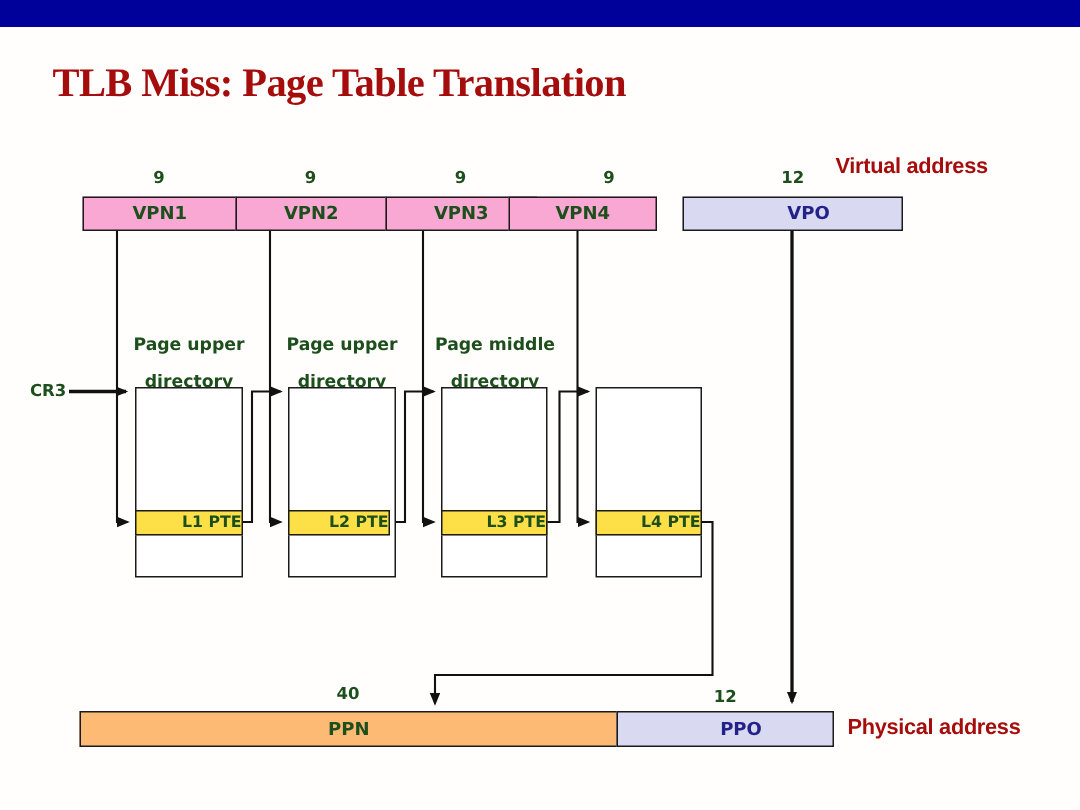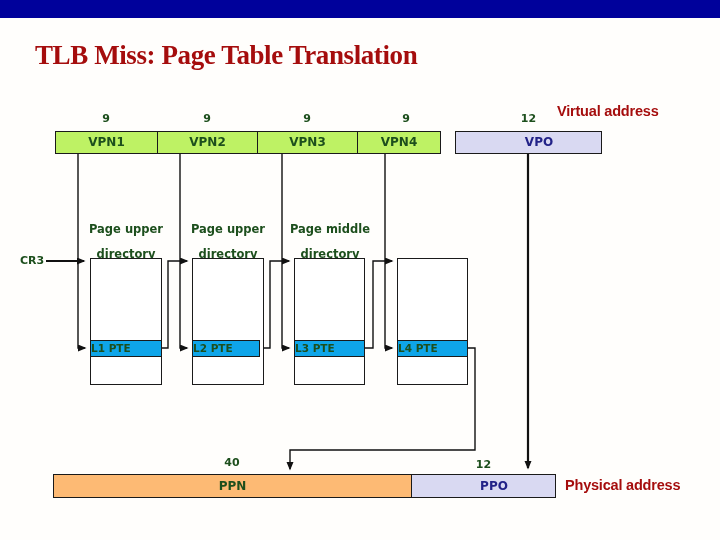--- a/index.html
+++ b/index.html
@@ -18,30 +18,30 @@
     font-family:"Liberation Sans",sans-serif;font-weight:700;font-size:14.5px;
     color:#a50d0d;letter-spacing:-0.2px;
   }
   .bits{
     font-weight:700;font-size:11px;color:#1d4f1d;text-align:center;height:14px;line-height:14px;
   }
   .va-box{
     top:131px;height:23px;box-sizing:border-box;border:1px solid #1a1a1a;
     text-align:center;line-height:21px;font-weight:700;font-size:12px;color:#1d4f1d;
   }
-  .pink{background:#bef264;}
+  .pink{background:#f9a8d4;}
   .lav{background:#d9d9f2;}
   .navytext{color:#222288;padding-left:21px;}
   .table-box{
     top:258px;height:127px;width:72px;box-sizing:border-box;
     border:1px solid #1a1a1a;background:#ffffff;
   }
   .entry-row{
     top:340px;height:17px;box-sizing:border-box;border:1px solid #1a1a1a;
-    background:#0ea5e9;text-align:left;line-height:15px;
+    background:#fde047;text-align:right;line-height:15px;
     font-weight:700;font-size:10.5px;color:#1d4f1d;
   }
   .tbl-caption{
     top:217px;width:100px;text-align:center;font-weight:700;font-size:11.5px;
     color:#1d4f1d;line-height:25px;
   }
   #cr3-label{left:20px;top:254px;font-weight:700;font-size:11px;color:#1d4f1d;}
   .pa-box{
     top:474px;height:24px;box-sizing:border-box;border:1px solid #1a1a1a;
     text-align:center;line-height:22px;font-weight:700;font-size:12px;
@@ -61,21 +61,21 @@
 
   <div class="abs bits" style="left:55px;top:112px;width:102px;">9</div>
   <div class="abs bits" style="left:157px;top:112px;width:100px;">9</div>
   <div class="abs bits" style="left:257px;top:112px;width:100px;">9</div>
   <div class="abs bits" style="left:357px;top:112px;width:98px;">9</div>
   <div class="abs bits" style="left:455px;top:112px;width:147px;">12</div>
 
   <div class="abs va-box pink" style="left:55px;width:103px;">VPN1</div>
   <div class="abs va-box pink" style="left:157px;width:101px;">VPN2</div>
   <div class="abs va-box pink" style="left:257px;width:101px;">VPN3</div>
-  <div class="abs va-box pink" style="left:357px;width:84px;">VPN4</div>
+  <div class="abs va-box pink" style="left:339px;width:99px;">VPN4</div>
   <div class="abs va-box lav navytext" style="left:455px;width:147px;">VPO</div>
 
   <div id="cr3-label" class="abs">CR3</div>
 
   <div class="abs tbl-caption" style="left:76px;">
     <div>Page upper</div>
     <div>directory</div>
   </div>
   <div class="abs tbl-caption" style="left:178px;">
     <div>Page upper</div>

